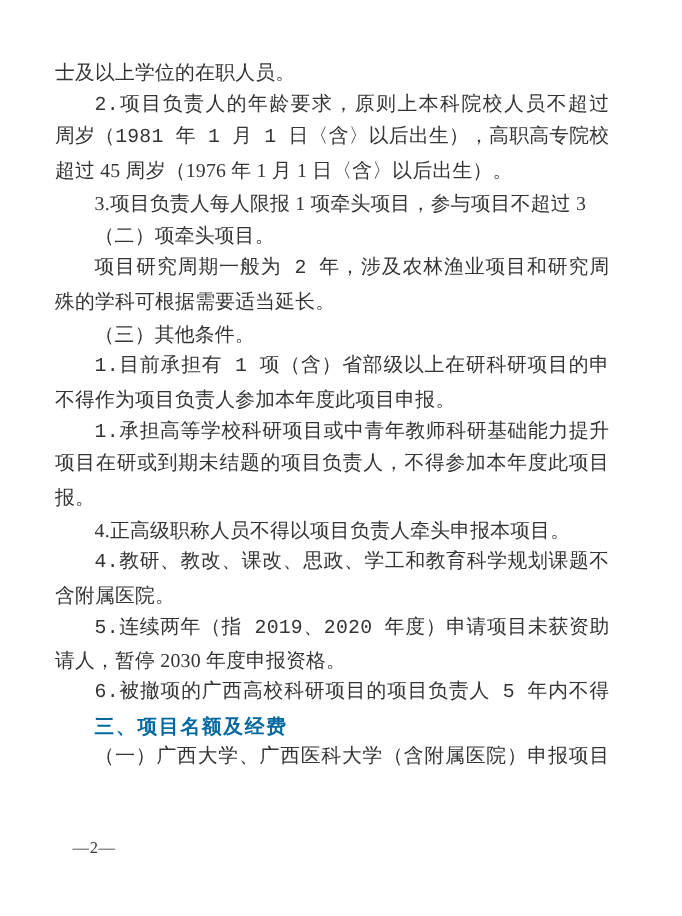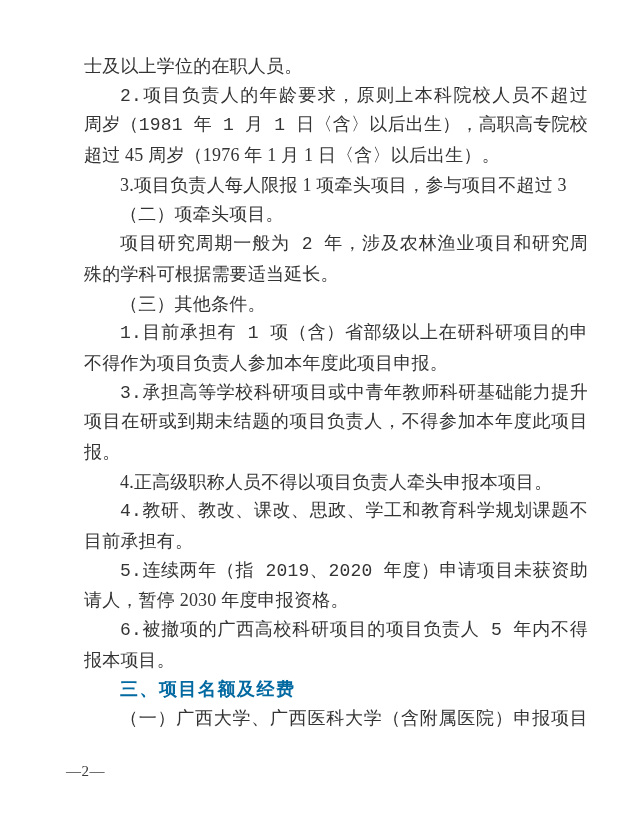--- a/index.html
+++ b/index.html
@@ -10,21 +10,21 @@
     height: 833px;
     margin: 0 auto;
     background: #ffffff;
     color: #343434;
     font-family: "Liberation Serif", "DejaVu Serif", serif;
     overflow: hidden;
   }
   .content {
     position: absolute;
     top: 52px;
-    left: 84px;
+    left: 50px;
     width: 504px;
   }
   .line {
     height: 29.7px;
     line-height: 29.7px;
     font-size: 18px;
     white-space: normal;
     overflow: hidden;
     text-align: left;
     letter-spacing: 0.2px;
@@ -62,27 +62,26 @@
       <div class="line indent justify">2.项目负责人的年龄要求，原则上本科院校人员不超过 40</div>
       <div class="line justify">周岁（1981 年 1 月 1 日〈含〉以后出生），高职高专院校人员不</div>
       <div class="line">超过 45 周岁（1976 年 1 月 1 日〈含〉以后出生）。</div>
       <div class="line indent">3.项目负责人每人限报 1 项牵头项目，参与项目不超过 3 项。</div>
       <div class="line indent">（二）项牵头项目。</div>
       <div class="line indent justify">项目研究周期一般为 2 年，涉及农林渔业项目和研究周期特</div>
       <div class="line">殊的学科可根据需要适当延长。</div>
       <div class="line indent">（三）其他条件。</div>
       <div class="line indent justify">1.目前承担有 1 项（含）省部级以上在研科研项目的申请人</div>
       <div class="line">不得作为项目负责人参加本年度此项目申报。</div>
-      <div class="line indent justify">3.承担高等学校科研项目或中青年教师科研基础能力提升</div>
+      <div class="line indent justify">1.承担高等学校科研项目或中青年教师科研基础能力提升</div>
       <div class="line justify">项目在研或到期未结题的项目负责人，不得参加本年度此项目申</div>
       <div class="line">报。</div>
       <div class="line indent">4.正高级职称人员不得以项目负责人牵头申报本项目。</div>
       <div class="line indent justify">4.教研、教改、课改、思政、学工和教育科学规划课题不在</div>
-      <div class="line">目前承担有。</div>
+      <div class="line">含附属医院。</div>
       <div class="line indent justify">5.连续两年（指 2019、2020 年度）申请项目未获资助的申</div>
       <div class="line">请人，暂停 2030 年度申报资格。</div>
       <div class="line indent justify">6.被撤项的广西高校科研项目的项目负责人 5 年内不得申</div>
-      <div class="line">报本项目。</div>
       <div class="line indent bold">三、项目名额及经费</div>
       <div class="line indent justify">（一）广西大学、广西医科大学（含附属医院）申报项目数</div>
     </div>
   <div class="footer">—2—</div>
 </div>
 
 </body></html>

